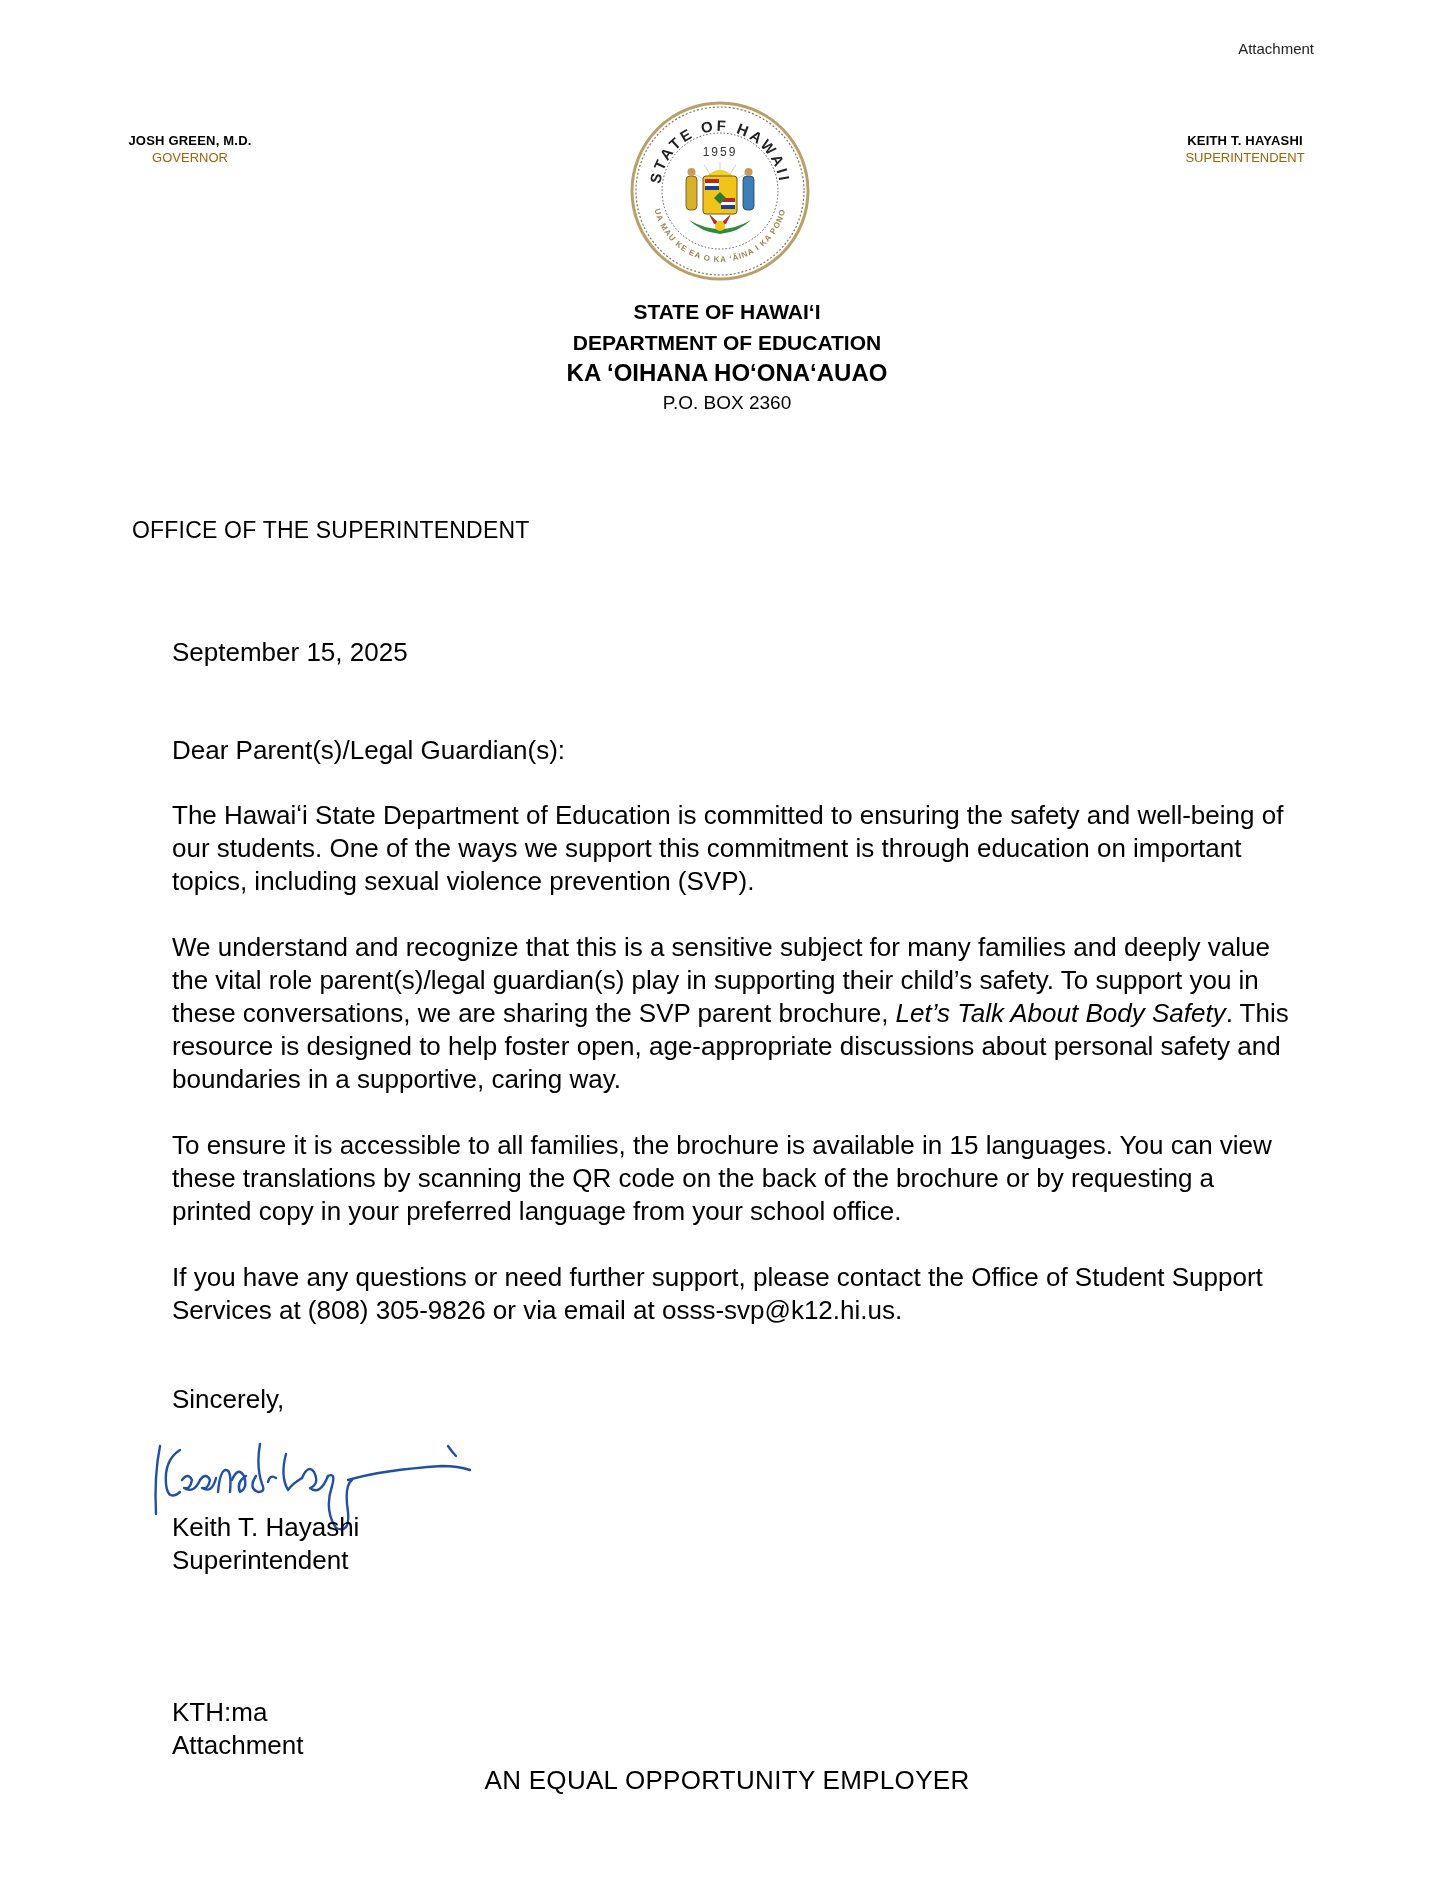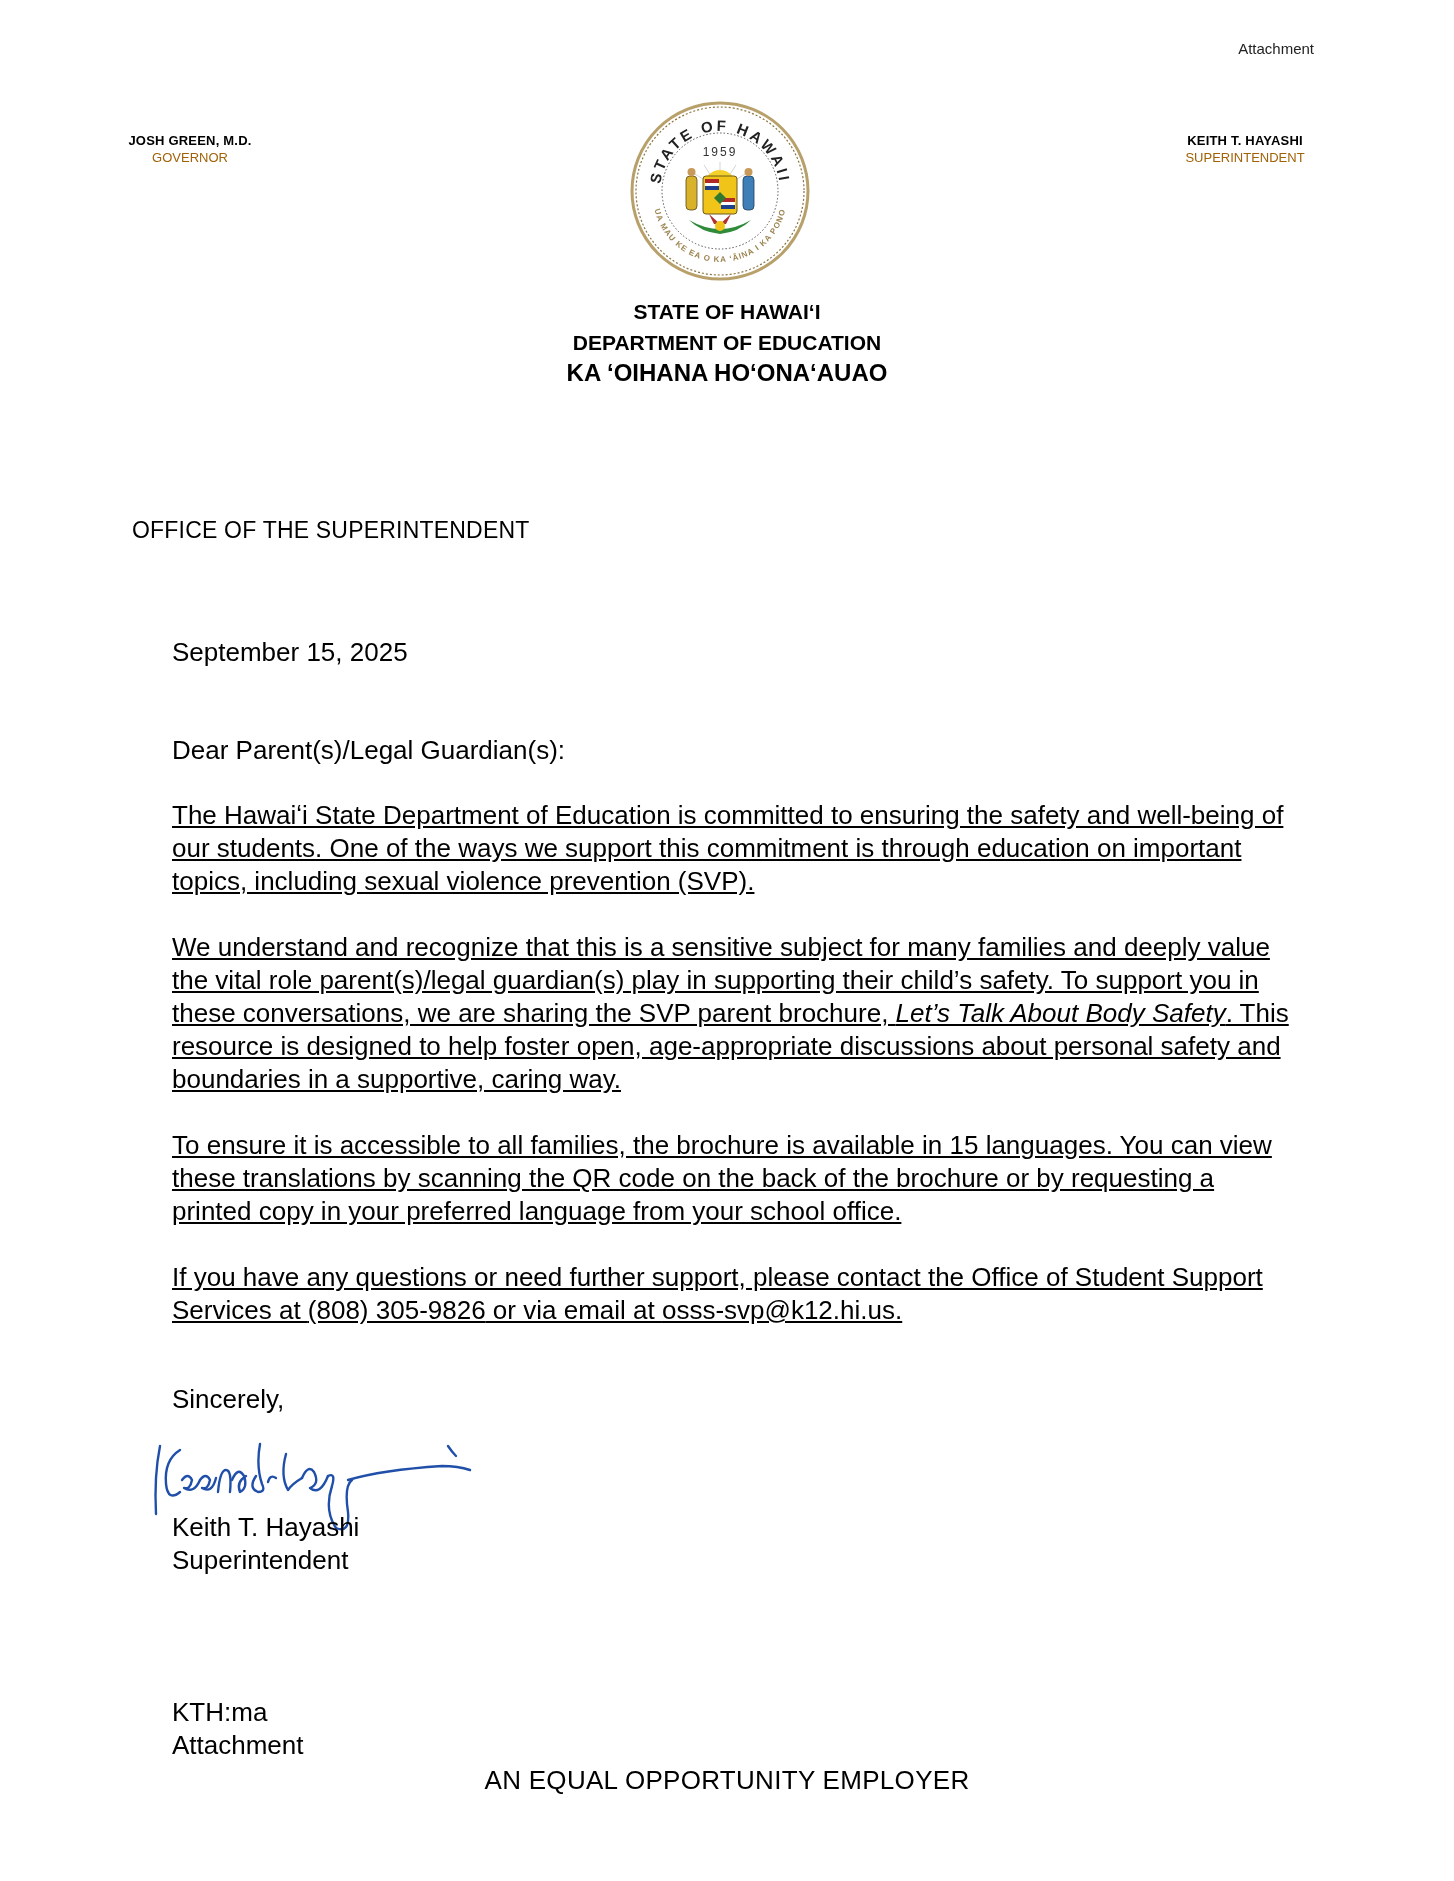--- a/index.html
+++ b/index.html
@@ -80,21 +80,21 @@
 
   .letter {
     left: 172px;
     width: 1120px;
     font-size: 26px;
     line-height: 33px;
   }
   .date { top: 636px; }
   .salutation { top: 734px; }
 
-  .para { margin: 0 0 33px 0; text-decoration: underline; }
+  .para { margin: 0 0 33px 0; }
   .body-text { top: 799px; }
 
   .closing { top: 1383px; }
 
   .signature {
     top: 1436px;
     left: 152px;
     width: 322px;
     height: 100px;
   }
@@ -165,20 +165,21 @@
     <path d="M 60 120 Q 91 138 122 120 Q 110 132 91 134 Q 72 132 60 120 Z" fill="#2f8a3a"></path>
     <path d="M 80 114 L 91 124 L 102 114 L 97 124 L 85 124 Z" fill="#b03030"></path>
     <circle cx="91" cy="126" r="5" fill="#f0c419"></circle>
   </svg>
 </div>
 
 <div class="abs dept-block">
   <div class="l1">STATE OF HAWAIʻI</div>
   <div class="l2">DEPARTMENT OF EDUCATION</div>
   <div class="l3">KA ʻOIHANA HOʻONAʻAUAO</div>
+  <div class="l4">P.O. BOX 2360</div>
 </div>
 
 <div class="abs office-label">OFFICE OF THE SUPERINTENDENT</div>
 
 <div class="abs letter date">September 15, 2025</div>
 
 <div class="abs letter salutation">Dear Parent(s)/Legal Guardian(s):</div>
 
 <div class="abs letter body-text">
   <p class="para">The Hawaiʻi State Department of Education is committed to ensuring the safety and well-being of our students. One of the ways we support this commitment is through education on important topics, including sexual violence prevention (SVP).</p>

